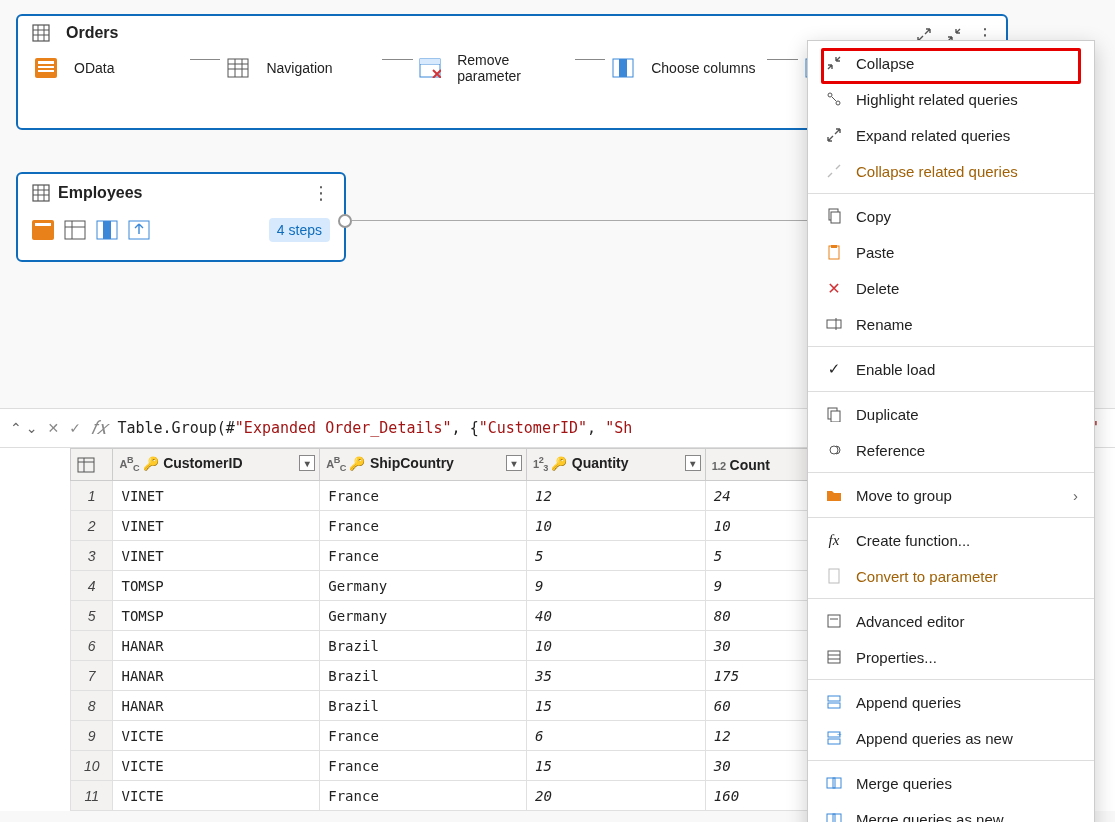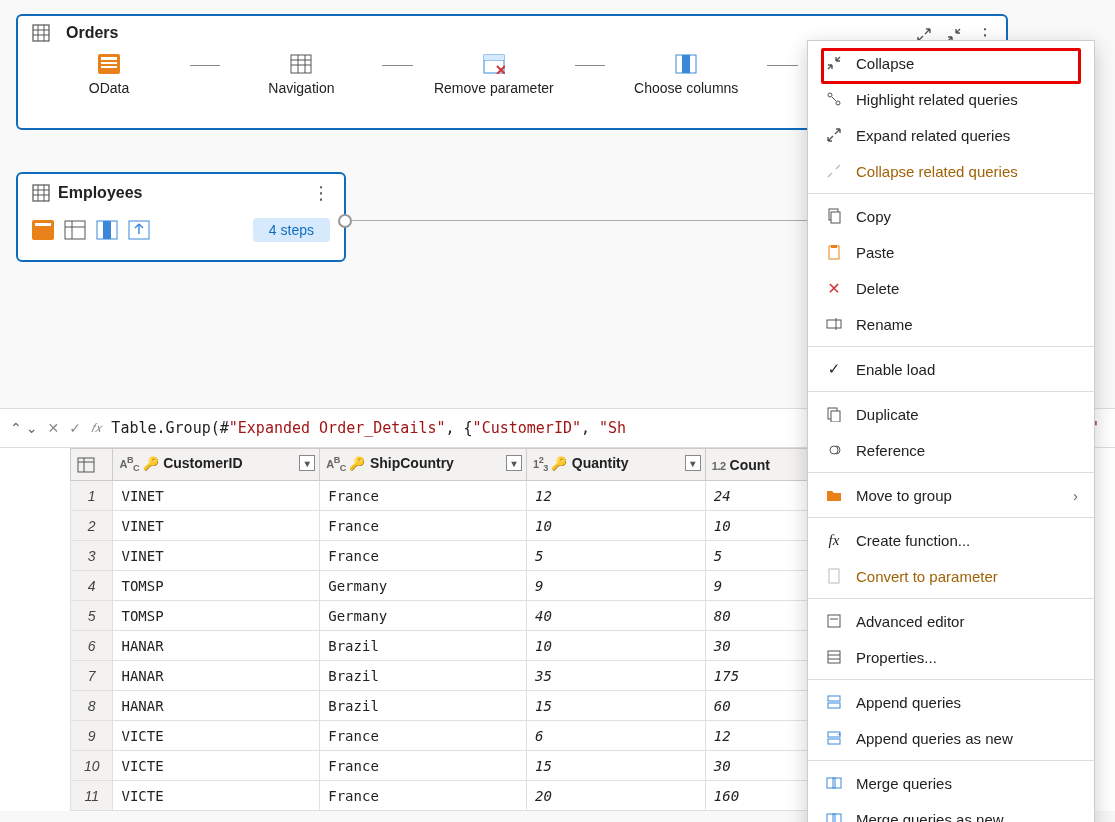--- a/index.html
+++ b/index.html
@@ -51,23 +51,23 @@
     align-items: center;
   }
   .step-row {
     display: flex;
     align-items: center;
     padding: 6px 16px 12px 16px;
     gap: 6px;
   }
   .step {
     display: flex;
-    flex-direction: column;
-    align-items: center;
-    gap: 4px;
+    flex-direction: row;
+    align-items: center;
+    gap: 16px;
     width: 150px;
   }
   .step-icon {
     width: 24px; height: 24px;
     display: flex; align-items: center; justify-content: center;
   }
   .step-label {
     font-size: 14px;
     color: #222;
   }
@@ -94,21 +94,21 @@
   }
   .emp-body {
     display: flex;
     align-items: center;
     padding: 6px 14px;
     gap: 10px;
   }
   .steps-badge {
     background: #d7eafd;
     color: #0f6cbd;
-    padding: 4px 16px;
+    padding: 4px 8px;
     border-radius: 4px;
     font-size: 14px;
     margin-left: auto;
     text-align: center;
   }
   .conn-node {
     position: absolute;
     width: 14px; height: 14px;
     border: 2px solid #999;
     border-radius: 50%;
@@ -131,21 +131,21 @@
     align-items: center;
     height: 40px;
     border-top: 1px solid #ddd;
     border-bottom: 1px solid #ddd;
     background: #fff;
     padding: 0 10px;
     gap: 10px;
   }
   .chevrons { display:flex; gap:4px; color:#666; }
   .fx-icons { display:flex; gap:10px; align-items:center; color:#888; }
-  .fx-label { font-style: italic; font-family: 'Cambria Math', serif; font-size: 12px; }
+  .fx-label { font-style: italic; font-family: 'Cambria Math', serif; font-size: 19px; }
   .formula-text {
     font-family: Consolas, monospace;
     font-size: 15px;
     white-space: nowrap;
   }
   .tok-str { color: #a31515; }
   .formula-tail { color: #a31515; margin-left: auto; padding-right: 6px; font-family: Consolas, monospace; font-size: 15px;}
 
   
   .table-wrap {

